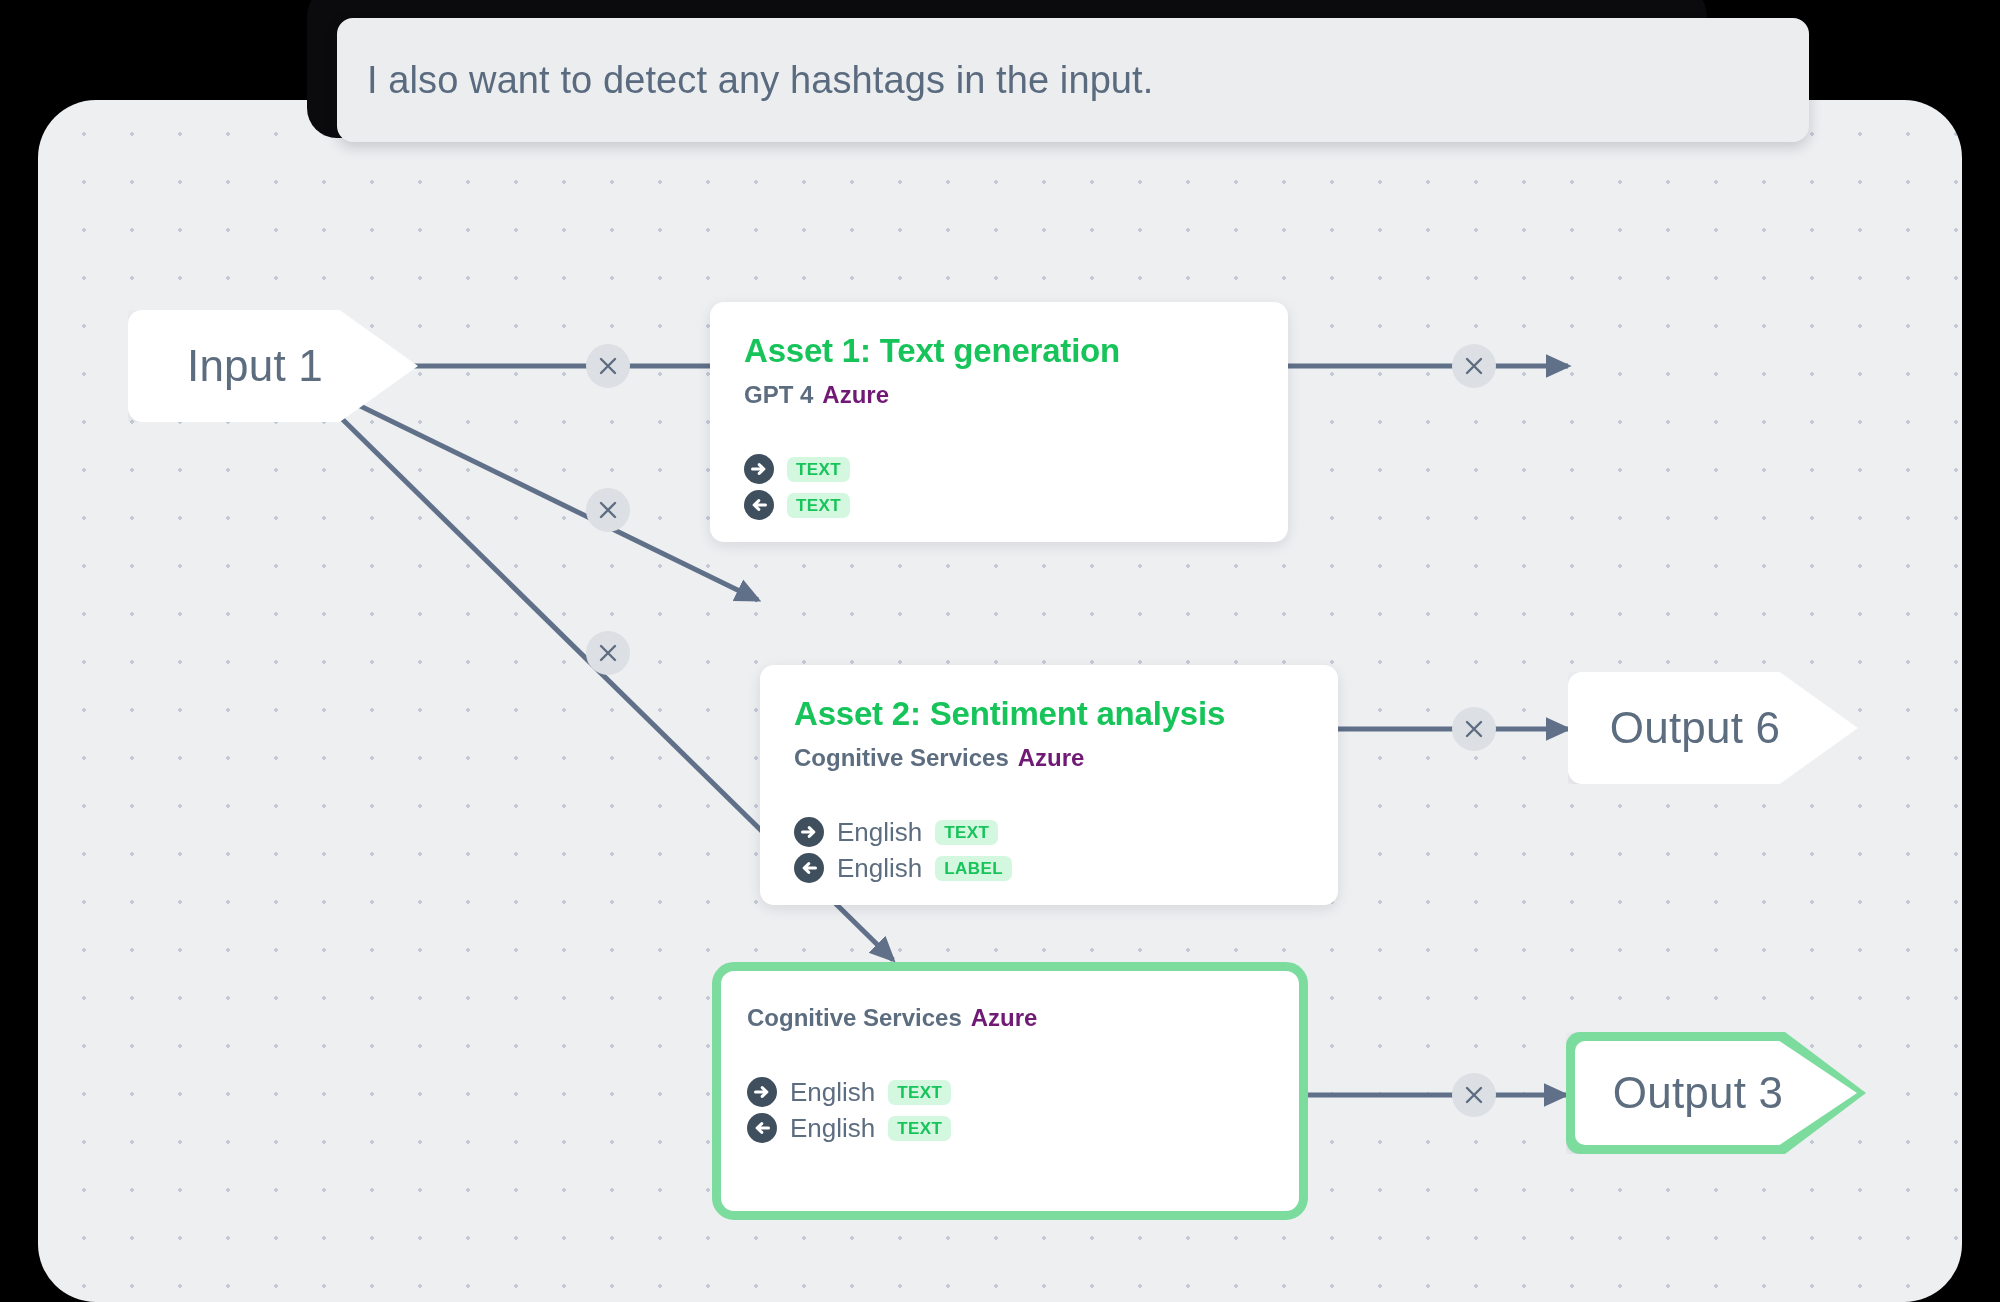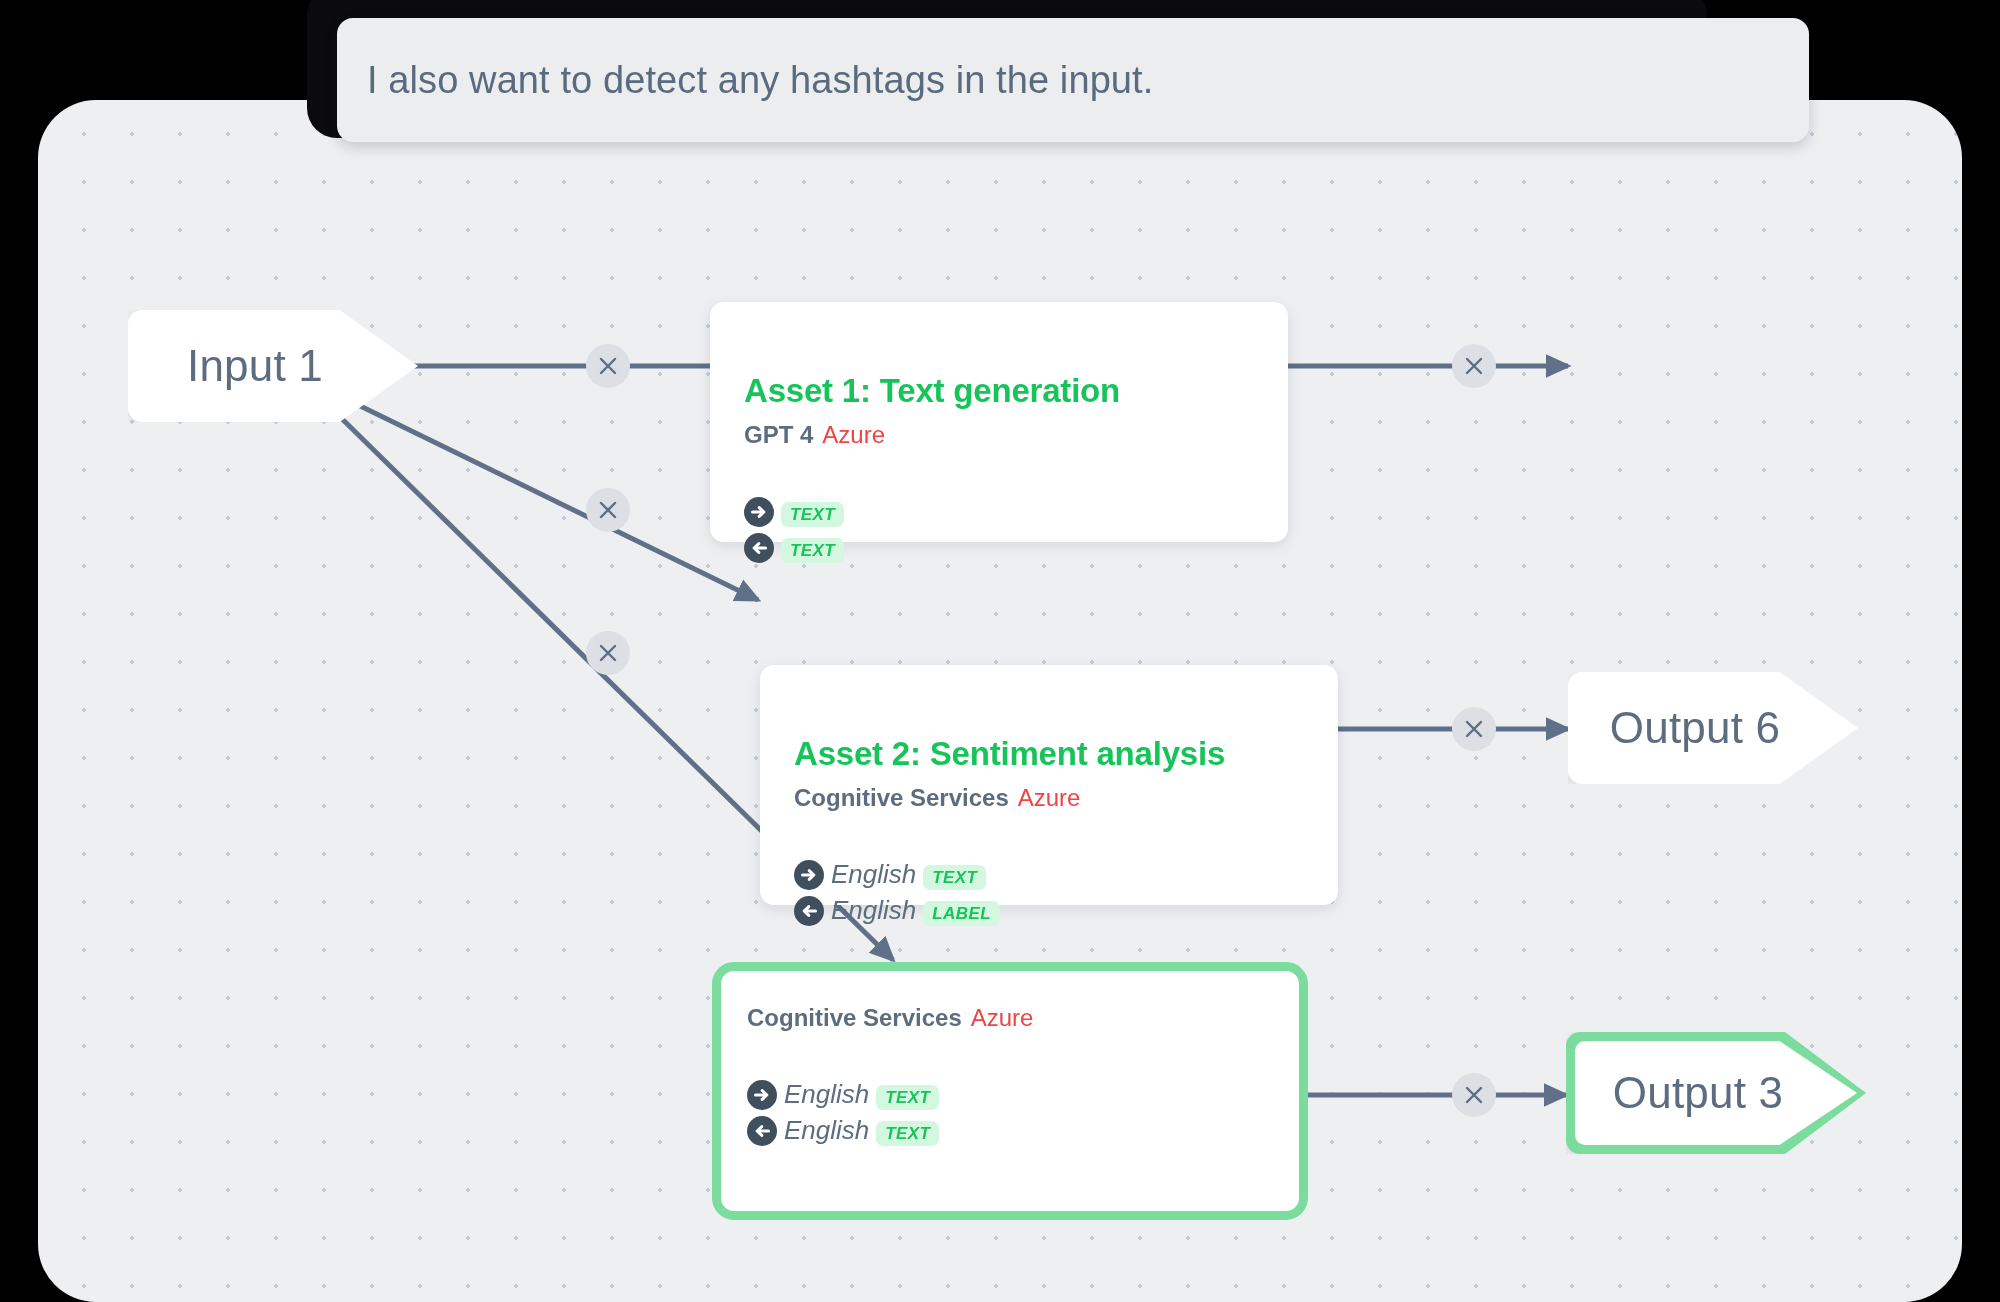--- a/index.html
+++ b/index.html
@@ -95,37 +95,35 @@
     padding: 22px 26px;
     border-radius: 22px;
     box-shadow: none;
   }
   .asset-title {
     font-size: 33px;
     font-weight: bold;
     color: #16c45a;
     letter-spacing: -.2px;
     white-space: nowrap;
-    margin-top: 40px;
   }
   .asset-sub {
     margin-top: 11px;
     font-size: 24px;
     white-space: nowrap;
   }
   .asset-sub .vendor { color: #5d6d80; font-weight: bold; }
-  .asset-sub .cloud  { color: #ef4444; font-weight: 400; margin-left: 9px; }
+  .asset-sub .cloud  { color: #701a75; font-weight: 700; margin-left: 9px; }
 
   .io-rows { margin-top: 42px; }
   .io-row {
     display: flex;
-    align-items: flex-end;
-    gap: 7px;
+    align-items: center;
+    gap: 13px;
     height: 36px;
-    font-style: italic;
   }
   .dir-icon { width: 30px; height: 30px; flex: 0 0 30px; display:block; }
   .lang {
     font-size: 26px;
     color: #5d6d80;
   }
   .pill {
     background: #d4f7e0;
     color: #16c45a;
     font-size: 17px;

